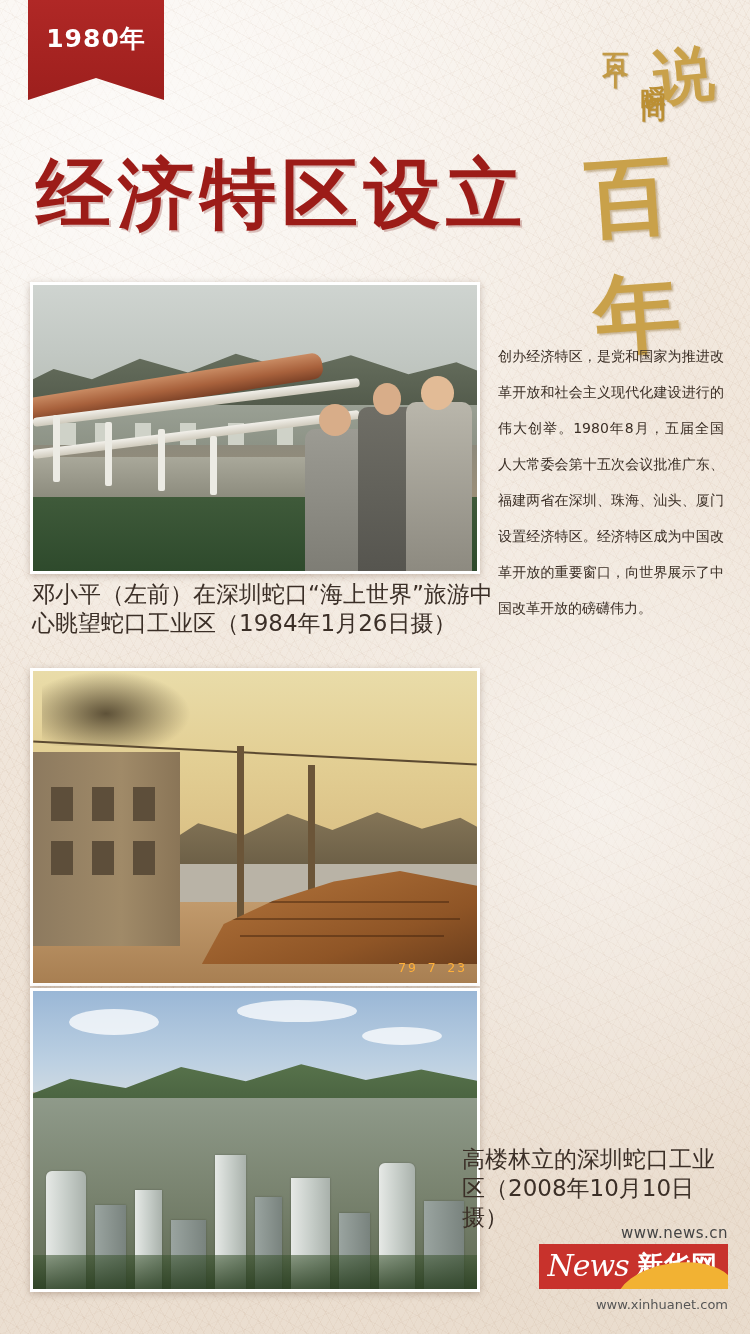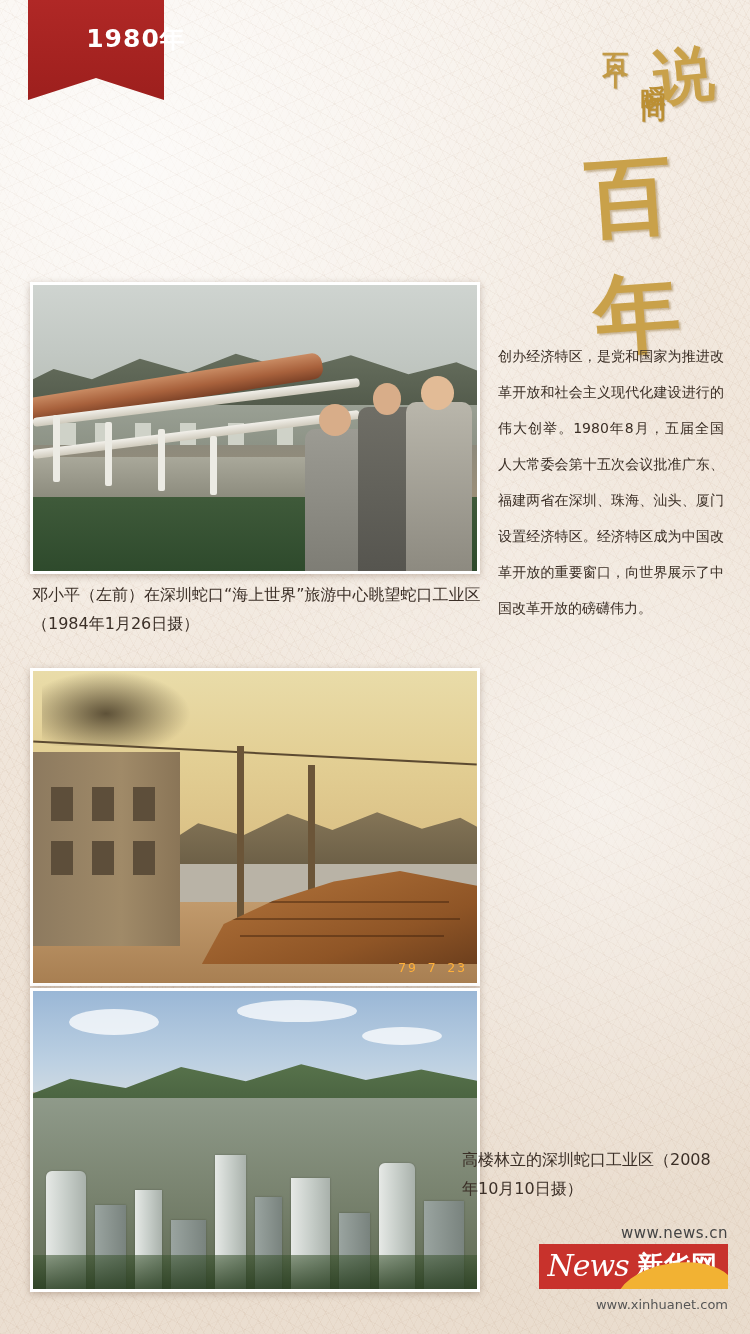--- a/index.html
+++ b/index.html
@@ -51,21 +51,20 @@
     left: 28px;
     width: 136px;
     height: 78px;
     line-height: 78px;
     text-align: center;
     color: #ffffff;
     font-size: 25px;
     font-weight: bold;
     letter-spacing: 1px;
     font-family: "DejaVu Sans", "Liberation Sans", sans-serif;
-    padding-left: 40px;
   }
 
   
   .main-title {
     position: absolute;
     left: 36px;
     top: 150px;
     font-size: 76px;
     line-height: 88px;
     font-weight: bold;
@@ -247,21 +246,21 @@
   #photo-city .tower.dark { background: linear-gradient(90deg, #9aa4a0 0%, #79837e 100%); }
   #photo-city .greens {
     position: absolute; bottom: 0; width: 100%; height: 18%;
     background: linear-gradient(180deg, rgba(60,85,48,0.55) 0%, rgba(40,62,32,0.85) 100%);
   }
 
   
   .caption {
     position: absolute;
     color: #3b2f27;
-    font-size: 16px;
+    font-size: 23px;
     line-height: 29px;
     font-family: "DejaVu Sans", "Liberation Sans", sans-serif;
   }
   #caption-deng { left: 32px; top: 580px; width: 470px; }
   #caption-street { right: 26px; top: 918px; width: 262px; text-align: left; }
   #caption-city { right: 26px; top: 1145px; width: 262px; text-align: left; }
 
   
   .body-text {
     position: absolute;
@@ -342,20 +341,21 @@
   <div class="ribbon"></div>
   <div class="ribbon-year">1980年</div>
 
   <div class="seal-block">
     <div class="seal-col seal-col-1">百个</div>
     <div class="seal-col seal-col-2">瞬间</div>
     <div class="seal-big-1">说</div>
     <div class="seal-big-2">百年</div>
   </div>
 
+  <div class="main-title">经济特区设立</div>
 
   <div class="photo" id="photo-deng">
     <div class="photo-inner">
       <div class="sky"></div>
       <div class="mountain"></div>
       <div class="town">
         <div class="blk" style="left:6%"></div>
         <div class="blk" style="left:14%"></div>
         <div class="blk" style="left:23%"></div>
         <div class="blk" style="left:33%"></div>

